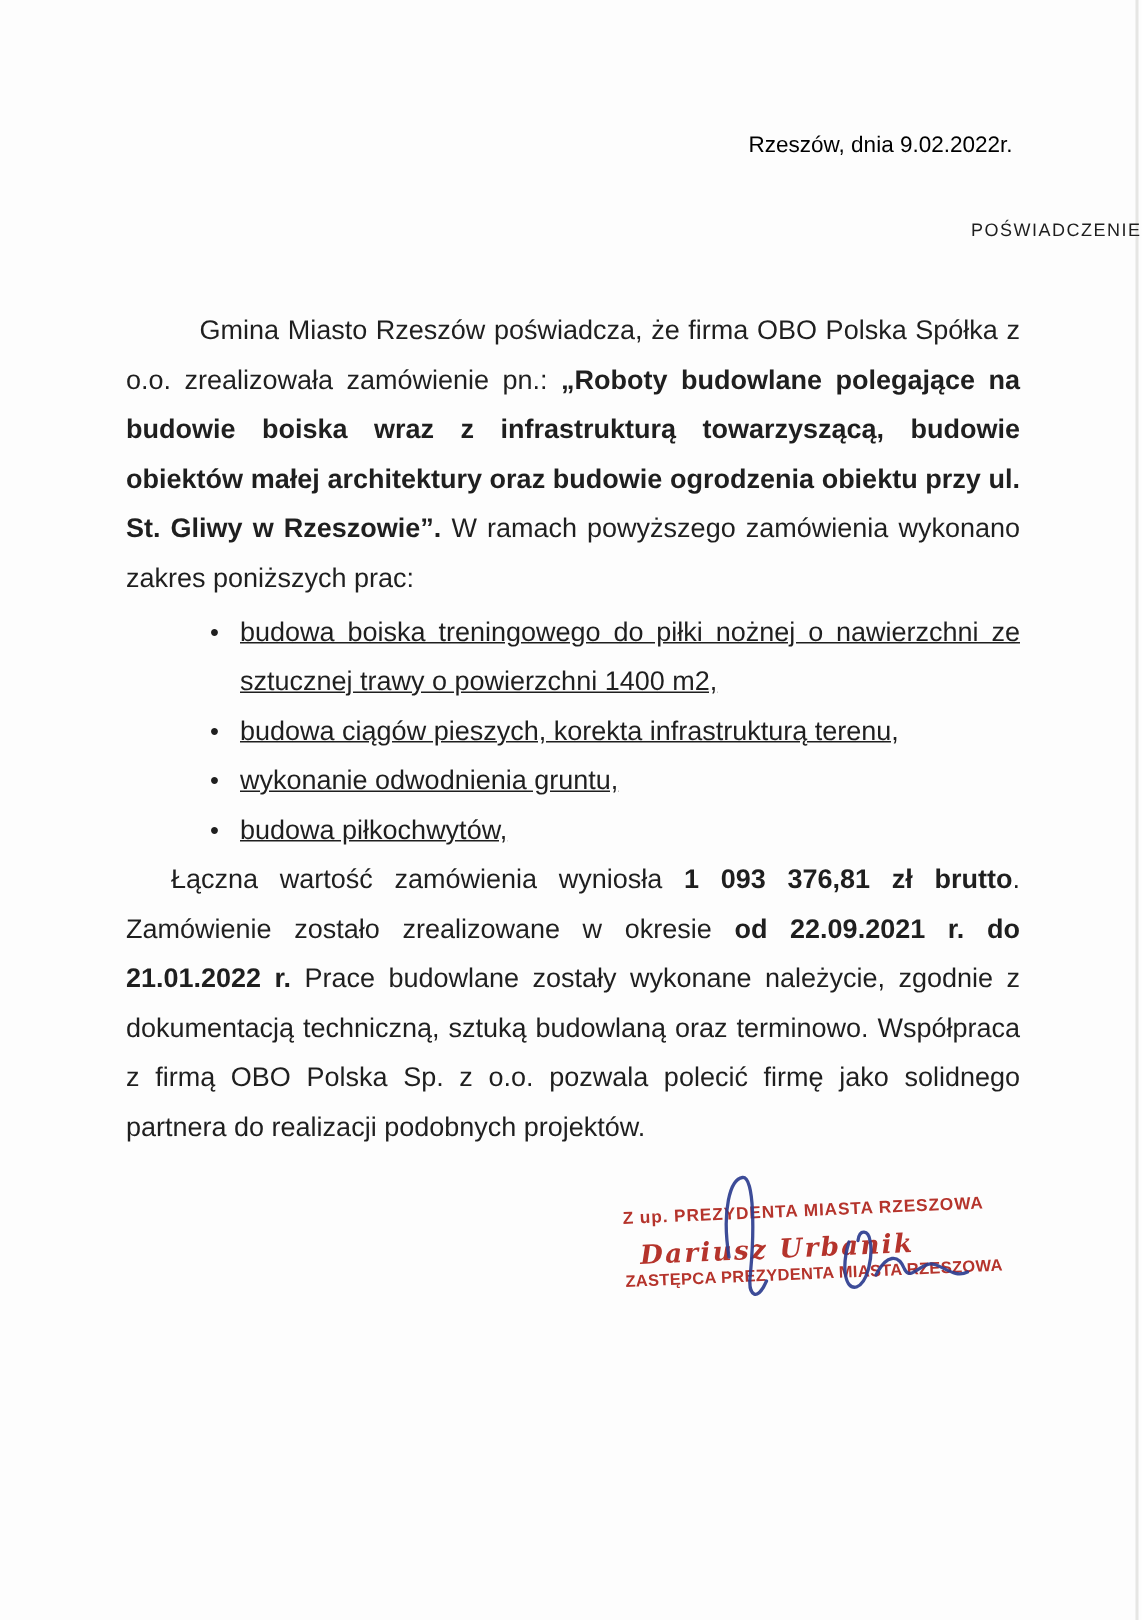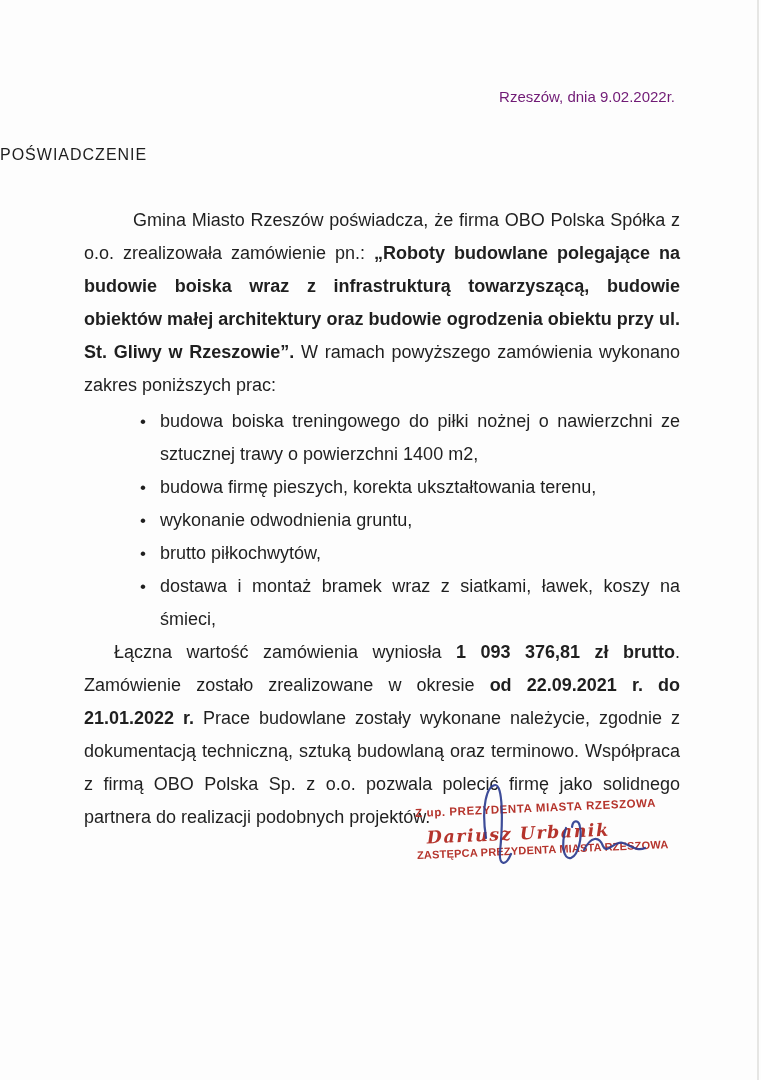--- a/index.html
+++ b/index.html
@@ -21,48 +21,49 @@
     position: absolute;
     top: 0; right: 2px;
     width: 2px; height: 1080px;
     background: #e6e6e4;
   }
   .date-line {
     position: absolute;
     top: 88px;
     right: 86px;
     font-size: 15px;
-    color: #701a75;
+    color: #000000;
   }
   .doc-title {
     position: absolute;
     top: 146px;
     left: 0;
     width: 100%;
-    text-align: left;
-    font-size: 16px;
+    text-align: right;
+    font-size: 12px;
     font-weight: 400;
     letter-spacing: 1px;
     color: #1e1e1e;
   }
   .content {
     position: absolute;
     top: 204px;
     left: 84px;
     width: 596px;
     font-size: 18px;
     line-height: 33px;
     text-align: justify;
     color: #1f1f1f;
   }
   .intro { text-indent: 49px; }
   .intro .b, .summary .b { font-weight: 700; }
   ul.work-list {
     list-style: none;
     margin-top: 3px;
+    text-decoration: underline;
   }
   ul.work-list li {
     position: relative;
     padding-left: 76px;
     text-align: justify;
   }
   ul.work-list li::before {
     content: "\2022";
     position: absolute;
     left: 56px;
@@ -134,24 +135,23 @@
   <div class="date-line">Rzeszów, dnia 9.02.2022r.</div>
 
   <h1 class="doc-title">POŚWIADCZENIE</h1>
 
   <div class="content">
 
     <p class="intro"><span>Gmina Miasto Rzeszów poświadcza, że firma OBO Polska Spółka z o.o. zrealizowała zamówienie pn.: </span><span class="b">„Roboty budowlane polegające na budowie boiska wraz z infrastrukturą towarzyszącą, budowie obiektów małej architektury oraz budowie ogrodzenia obiektu przy ul. St. Gliwy w Rzeszowie”.</span><span> W ramach powyższego zamówienia wykonano zakres poniższych prac:</span></p>
 
     <ul class="work-list">
       <li>budowa boiska treningowego do piłki nożnej o nawierzchni ze sztucznej trawy o powierzchni 1400 m2,</li>
-      <li>budowa firmę pieszych, korekta ukształtowania terenu,</li>
+      <li>budowa ciągów pieszych, korekta infrastrukturą terenu,</li>
       <li>wykonanie odwodnienia gruntu,</li>
-      <li>brutto piłkochwytów,</li>
-      <li>dostawa i montaż bramek wraz z siatkami, ławek, koszy na śmieci,</li>
+      <li>budowa piłkochwytów,</li>
     </ul>
 
     <p class="summary"><span>Łączna wartość zamówienia wyniosła </span><span class="b">1 093 376,81 zł brutto</span><span>. Zamówienie zostało zrealizowane w okresie </span><span class="b">od 22.09.2021 r. do 21.01.2022 r.</span><span> Prace budowlane zostały wykonane należycie, zgodnie z dokumentacją techniczną, sztuką budowlaną oraz terminowo. Współpraca z firmą OBO Polska Sp. z o.o. pozwala polecić firmę jako solidnego partnera do realizacji podobnych projektów.</span></p>
 
   </div>
 
   <div class="stamp-block">
     <div class="stamp-authority">Z up. PREZYDENTA MIASTA RZESZOWA</div>
     <div class="stamp-name">Dariusz Urbanik</div>
     <div class="stamp-title">ZASTĘPCA PREZYDENTA MIASTA RZESZOWA</div>

